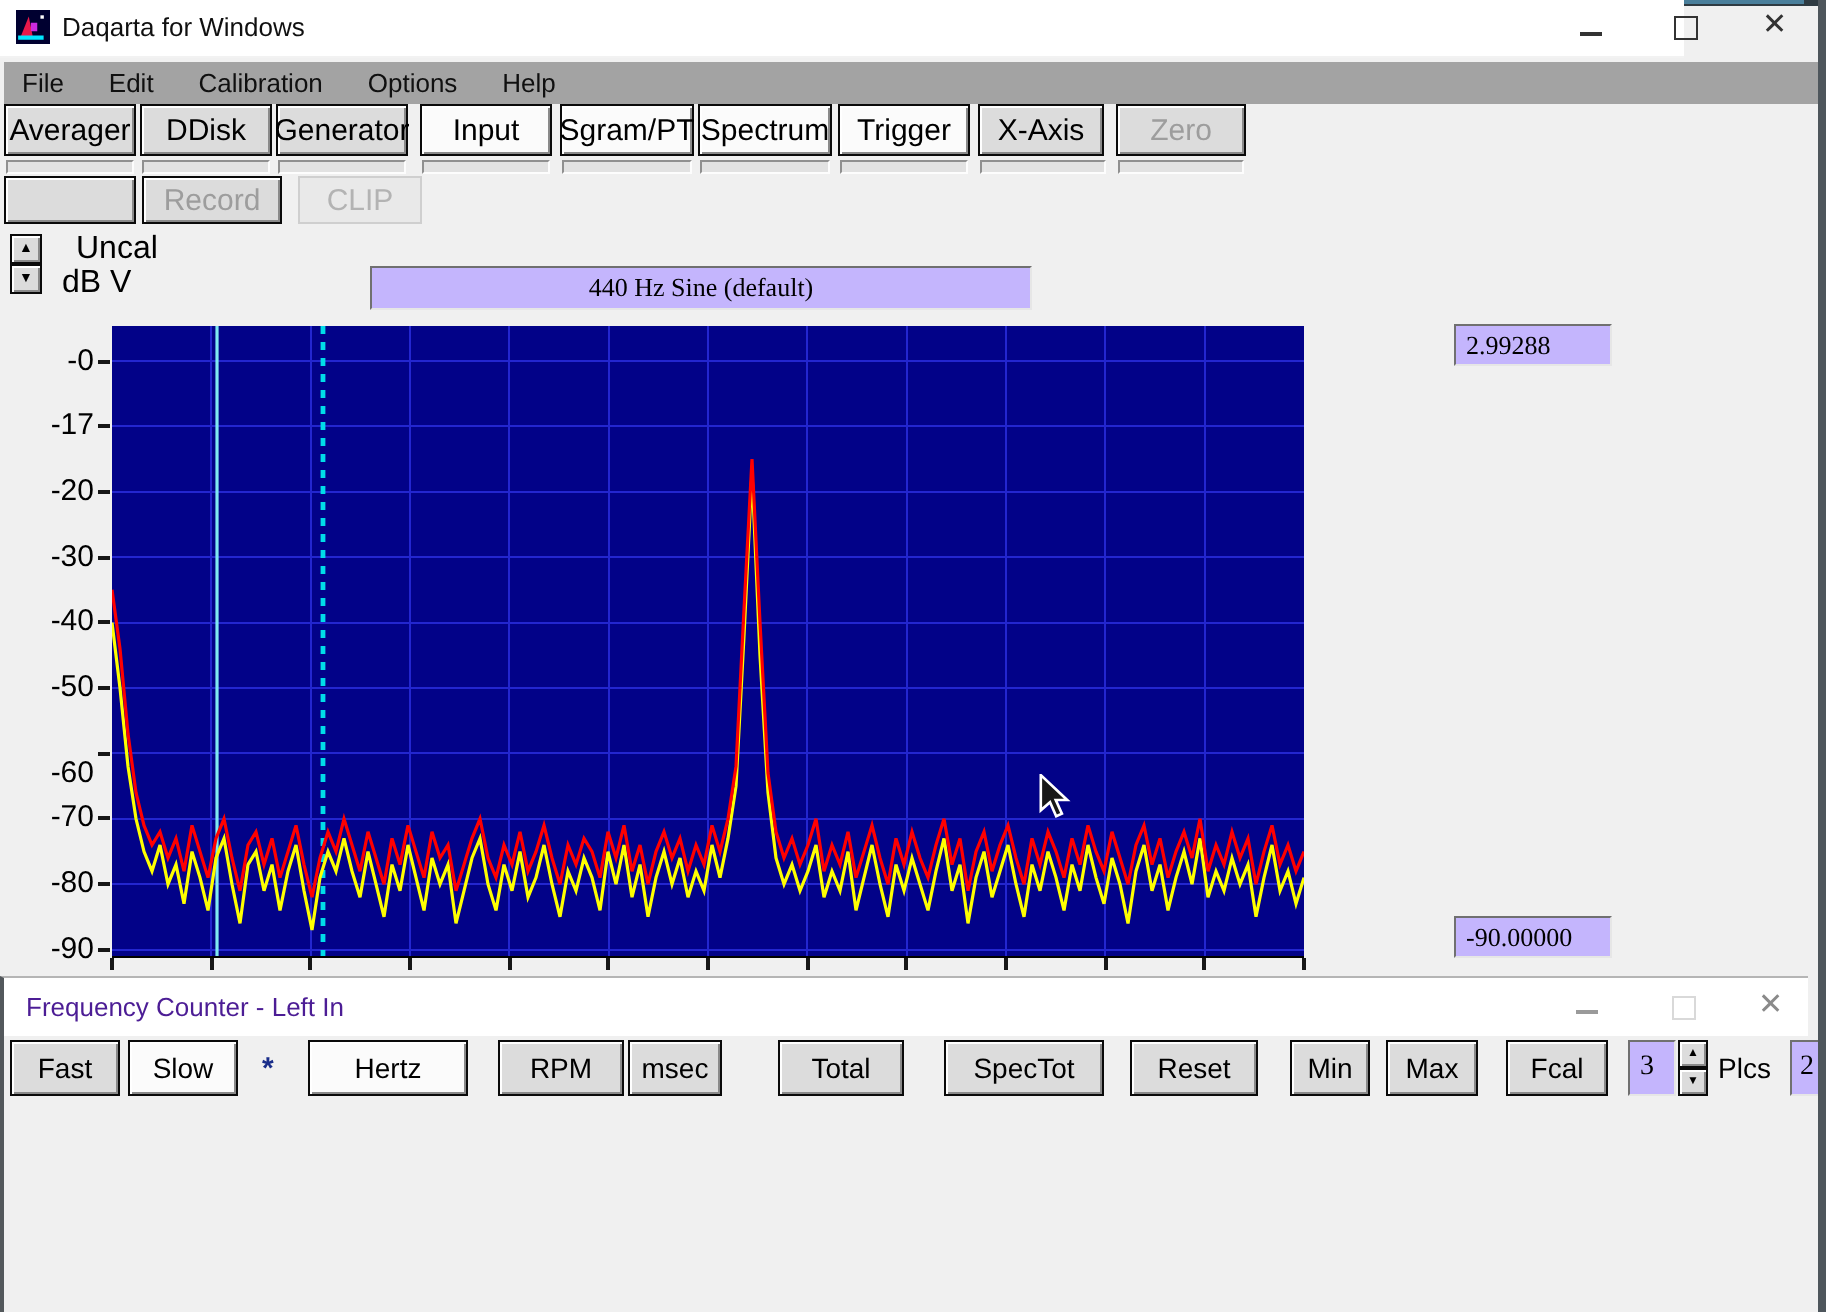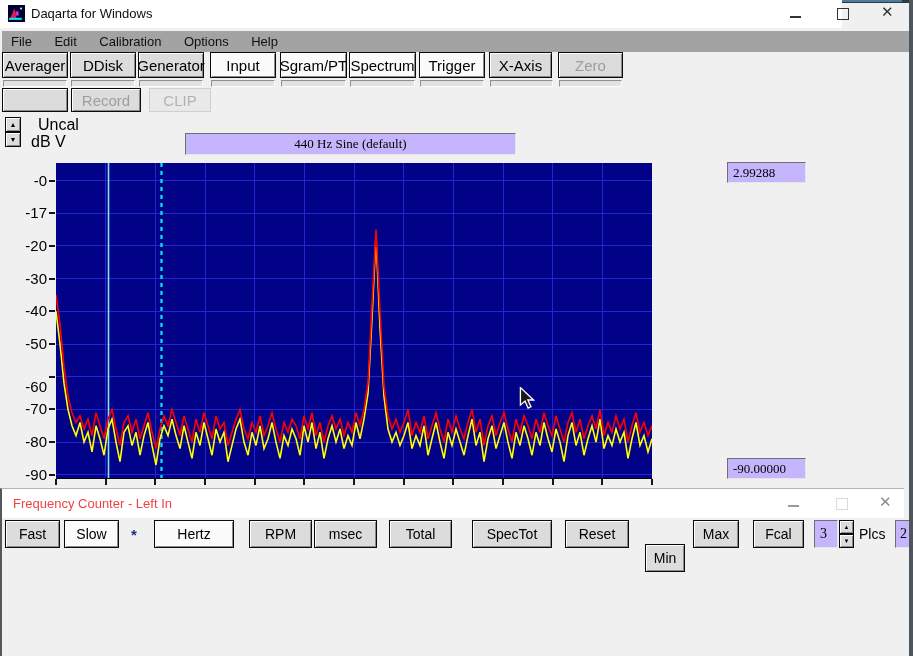--- a/index.html
+++ b/index.html
@@ -155,36 +155,36 @@
 
   <div class="sunken" style="left:727px;top:162px;width:79px;height:21px;line-height:19px;padding-left:5px;font-size:13px;">2.99288</div>
   <div class="sunken" style="left:727px;top:458px;width:79px;height:21px;line-height:19px;padding-left:5px;font-size:13px;">-90.00000</div>
 
   <svg class="abs" style="left:517px;top:387px;" width="20" height="22" viewBox="0 0 14 20">
     <path d="M1,0.5 L1,16.5 L5.2,12.8 L8,19.2 L10.6,18 L7.8,11.8 L13,11.8 Z" fill="#181818" stroke="#ffffff" stroke-width="1.2"></path>
   </svg>
 
   <div class="abs" style="left:0;top:488px;width:904px;height:168px;background:#f0f0f0;border-top:1px solid #b5b5b5;border-left:2px solid #53585c;box-sizing:border-box;">
     <div class="abs" style="left:0;top:0;width:902px;height:29px;background:#ffffff;">
-      <span class="abs" style="left:11px;top:7px;font-size:13px;color:#ef4444;">Frequency Counter - Left In</span>
+      <span class="abs" style="left:11px;top:7px;font-size:13px;color:#4c1d95;">Frequency Counter - Left In</span>
       <div class="abs" style="left:786px;top:16px;width:11px;height:2px;background:#9a9a9a;"></div>
       <div class="abs" style="left:834px;top:9px;width:10px;height:10px;border:1.3px solid #d9d9d9;"></div>
       <div class="abs" style="left:877px;top:4px;font-size:15px;color:#8a8a8a;">✕</div>
     </div>
 
     <div class="b3d fcbtn" style="left:3px;top:31px;width:55px;height:28px;">Fast</div>
     <div class="b3d fcbtn on" style="left:62px;top:31px;width:55px;height:28px;">Slow</div>
     <div class="abs" style="left:129px;top:37px;font-size:15px;font-weight:bold;color:#1a2e8a;">*</div>
     <div class="b3d fcbtn on" style="left:152px;top:31px;width:80px;height:28px;">Hertz</div>
     <div class="b3d fcbtn" style="left:247px;top:31px;width:63px;height:28px;">RPM</div>
-    <div class="b3d fcbtn" style="left:312px;top:31px;width:63px;height:28px;">msec</div>
+    <div class="b3d fcbtn" style="left:312px;top:31px;width:47px;height:28px;">msec</div>
     <div class="b3d fcbtn" style="left:387px;top:31px;width:63px;height:28px;">Total</div>
     <div class="b3d fcbtn" style="left:470px;top:31px;width:80px;height:28px;">SpecTot</div>
     <div class="b3d fcbtn" style="left:563px;top:31px;width:64px;height:28px;">Reset</div>
-    <div class="b3d fcbtn" style="left:643px;top:31px;width:40px;height:28px;margin-top:24px;">Min</div>
+    <div class="b3d fcbtn" style="left:643px;top:31px;width:40px;height:28px;">Min</div>
     <div class="b3d fcbtn" style="left:691px;top:31px;width:46px;height:28px;">Max</div>
     <div class="b3d fcbtn" style="left:751px;top:31px;width:51px;height:28px;">Fcal</div>
 
     <div class="sunken" style="left:812px;top:31px;width:24px;height:28px;line-height:26px;padding-left:5px;font-size:14px;">3</div>
     <div class="b3d" style="left:837px;top:31px;width:15px;height:14px;font-size:6px;">▲</div>
     <div class="b3d" style="left:837px;top:45px;width:15px;height:14px;font-size:6px;">▼</div>
     <div class="abs" style="left:857px;top:37px;font-size:14px;color:#000;">Plcs</div>
     <div class="sunken" style="left:893px;top:31px;width:17px;height:28px;line-height:26px;padding-left:4px;font-size:14px;">2</div>
 
   </div>

